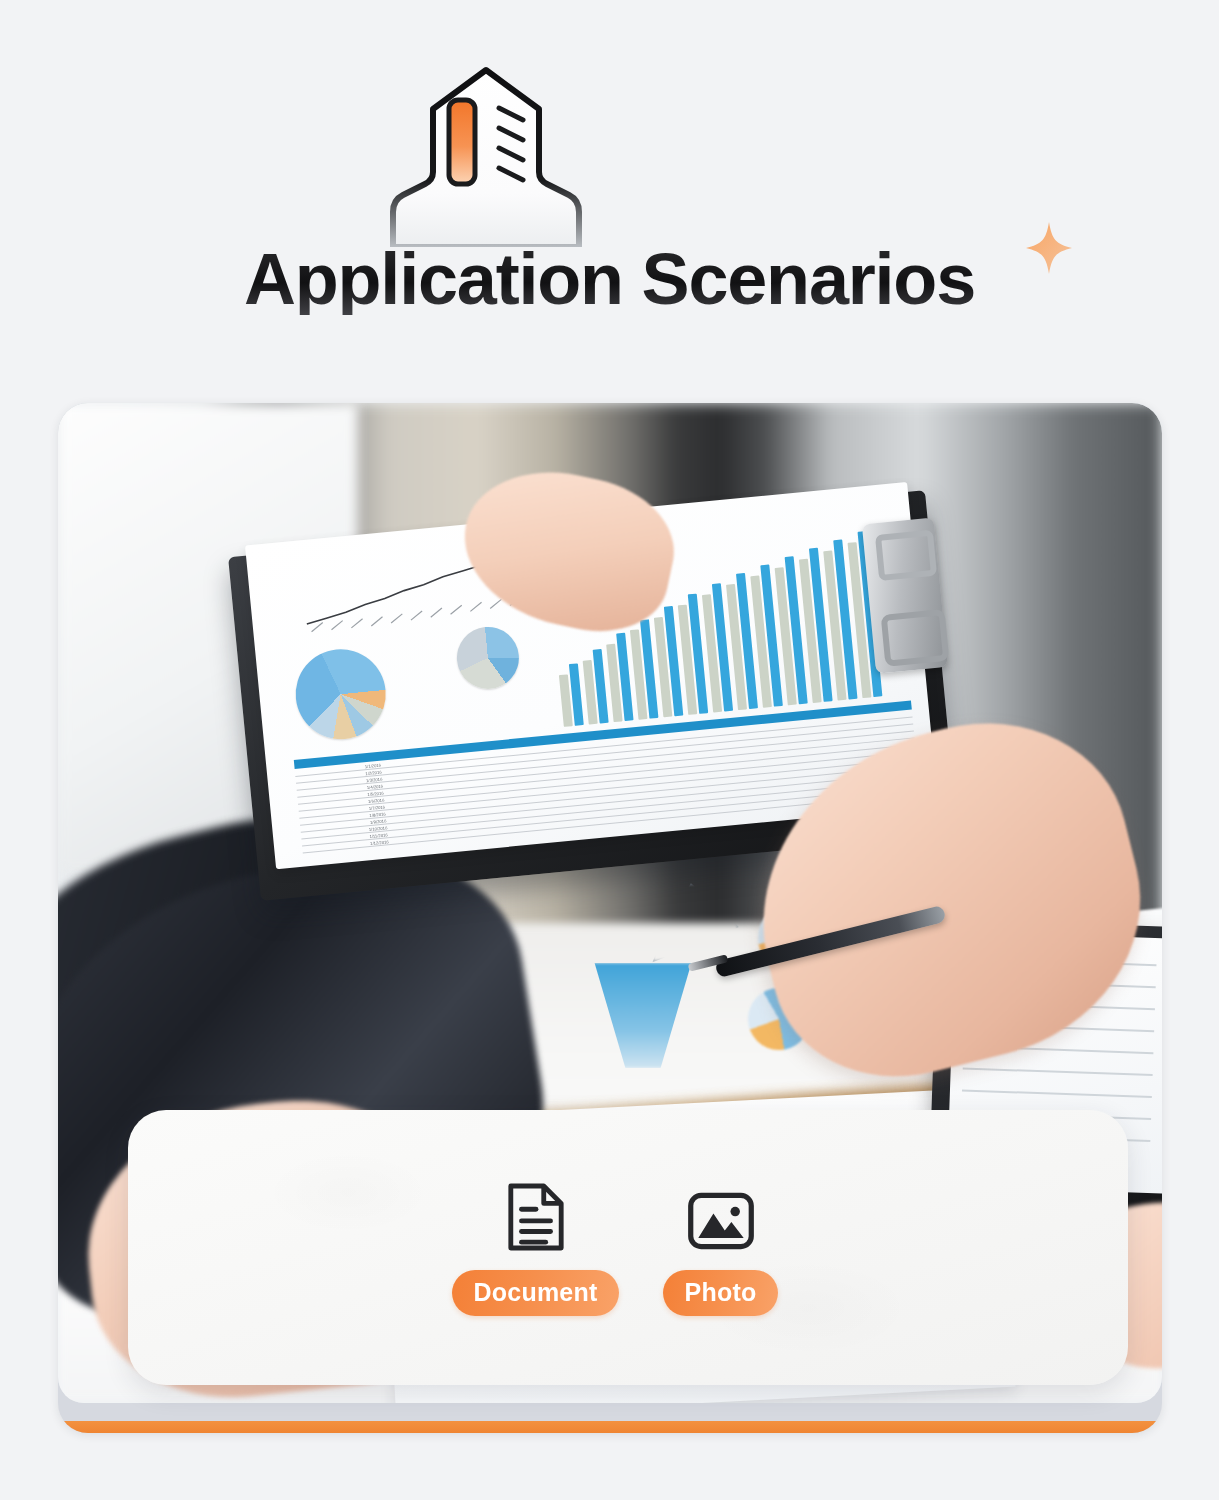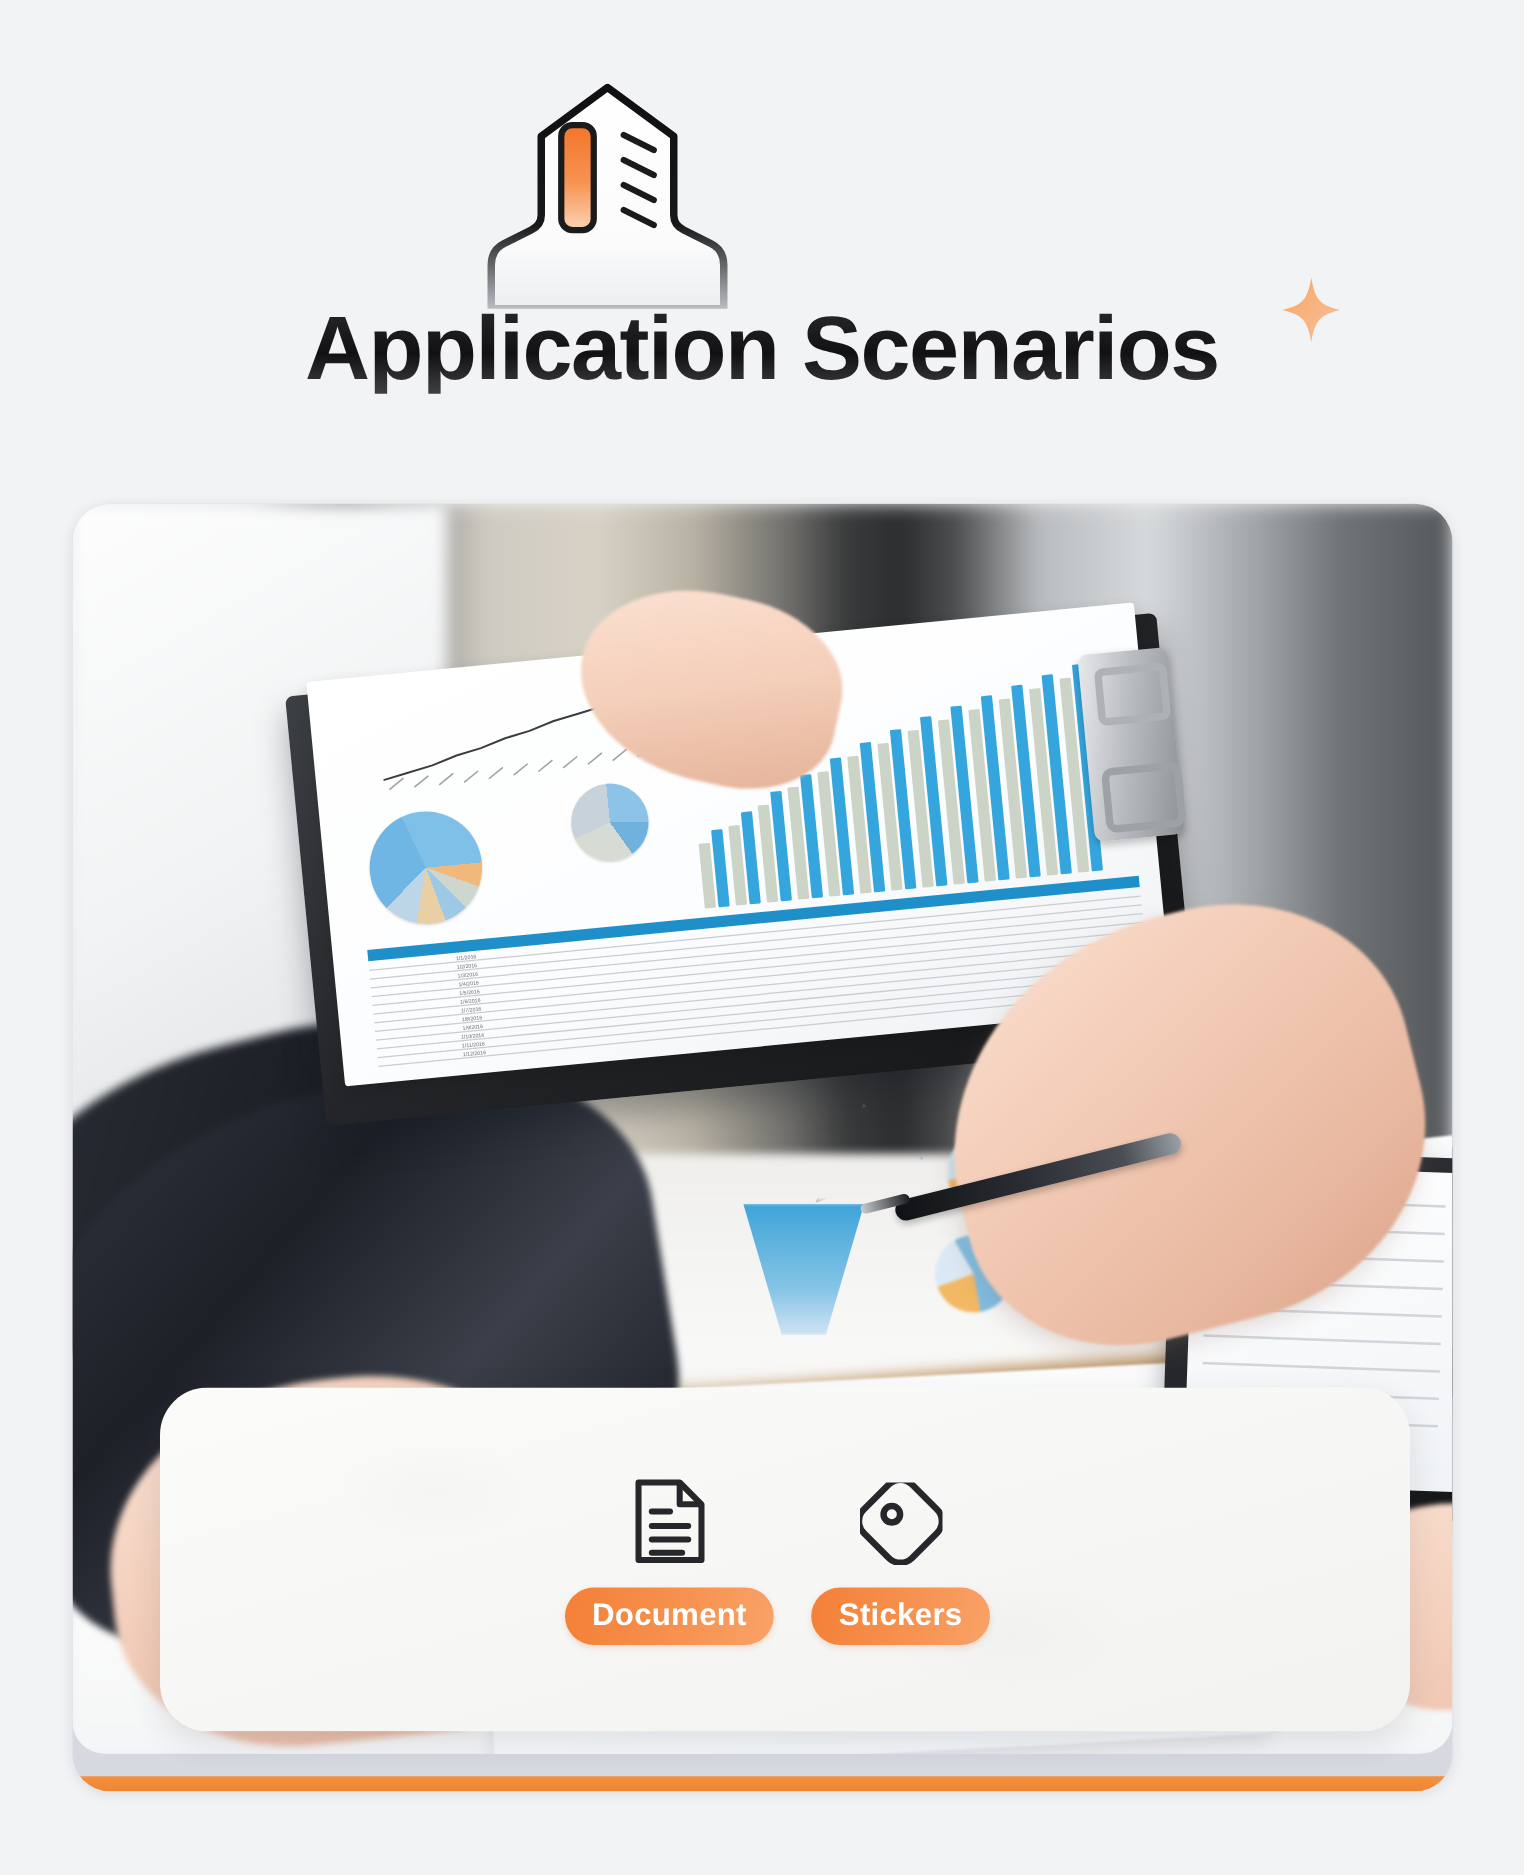--- a/index.html
+++ b/index.html
@@ -538,28 +538,29 @@
               <line x1="17" y1="40" x2="47" y2="40"></line>
               <line x1="17" y1="51" x2="47" y2="51"></line>
               <line x1="17" y1="62" x2="42" y2="62"></line>
             </g>
           </svg>
         </div>
         <span class="pill">Document</span>
       </div>
 
 
-
-
       <div class="cat-item">
         <div class="cat-icon">
-          <svg viewBox="0 0 70 70" width="66" height="66" aria-hidden="true">
-            <path d="M18 5 h30 a14 14 0 0 1 14 14 v30 a14 14 0 0 1 -14 14 h-30 a14 14 0 0 1 -14 -14 v-30 a14 14 0 0 1 14 -14 Z" fill="none" stroke="#26272a" stroke-width="5.5" transform="rotate(45 35 35)"></path>
-            <circle cx="27" cy="27" r="7" fill="none" stroke="#26272a" stroke-width="5.5"></circle>
+          <svg viewBox="0 0 74 64" width="70" height="62" aria-hidden="true">
+            <rect x="5" y="5" width="64" height="54" rx="11" fill="none" stroke="#26272a" stroke-width="5.5"></rect>
+            <circle cx="52" cy="22" r="5" fill="#26272a"></circle>
+            <path d="M13 50 L29 24 L41 42 L48 33 L61 50 Z" fill="#26272a"></path>
           </svg>
         </div>
-        <span class="pill">Stickers</span>
+        <span class="pill">Photo</span>
       </div>
+
+
 
     </div>
   </div>
 
 </div>
 
 </body></html>

